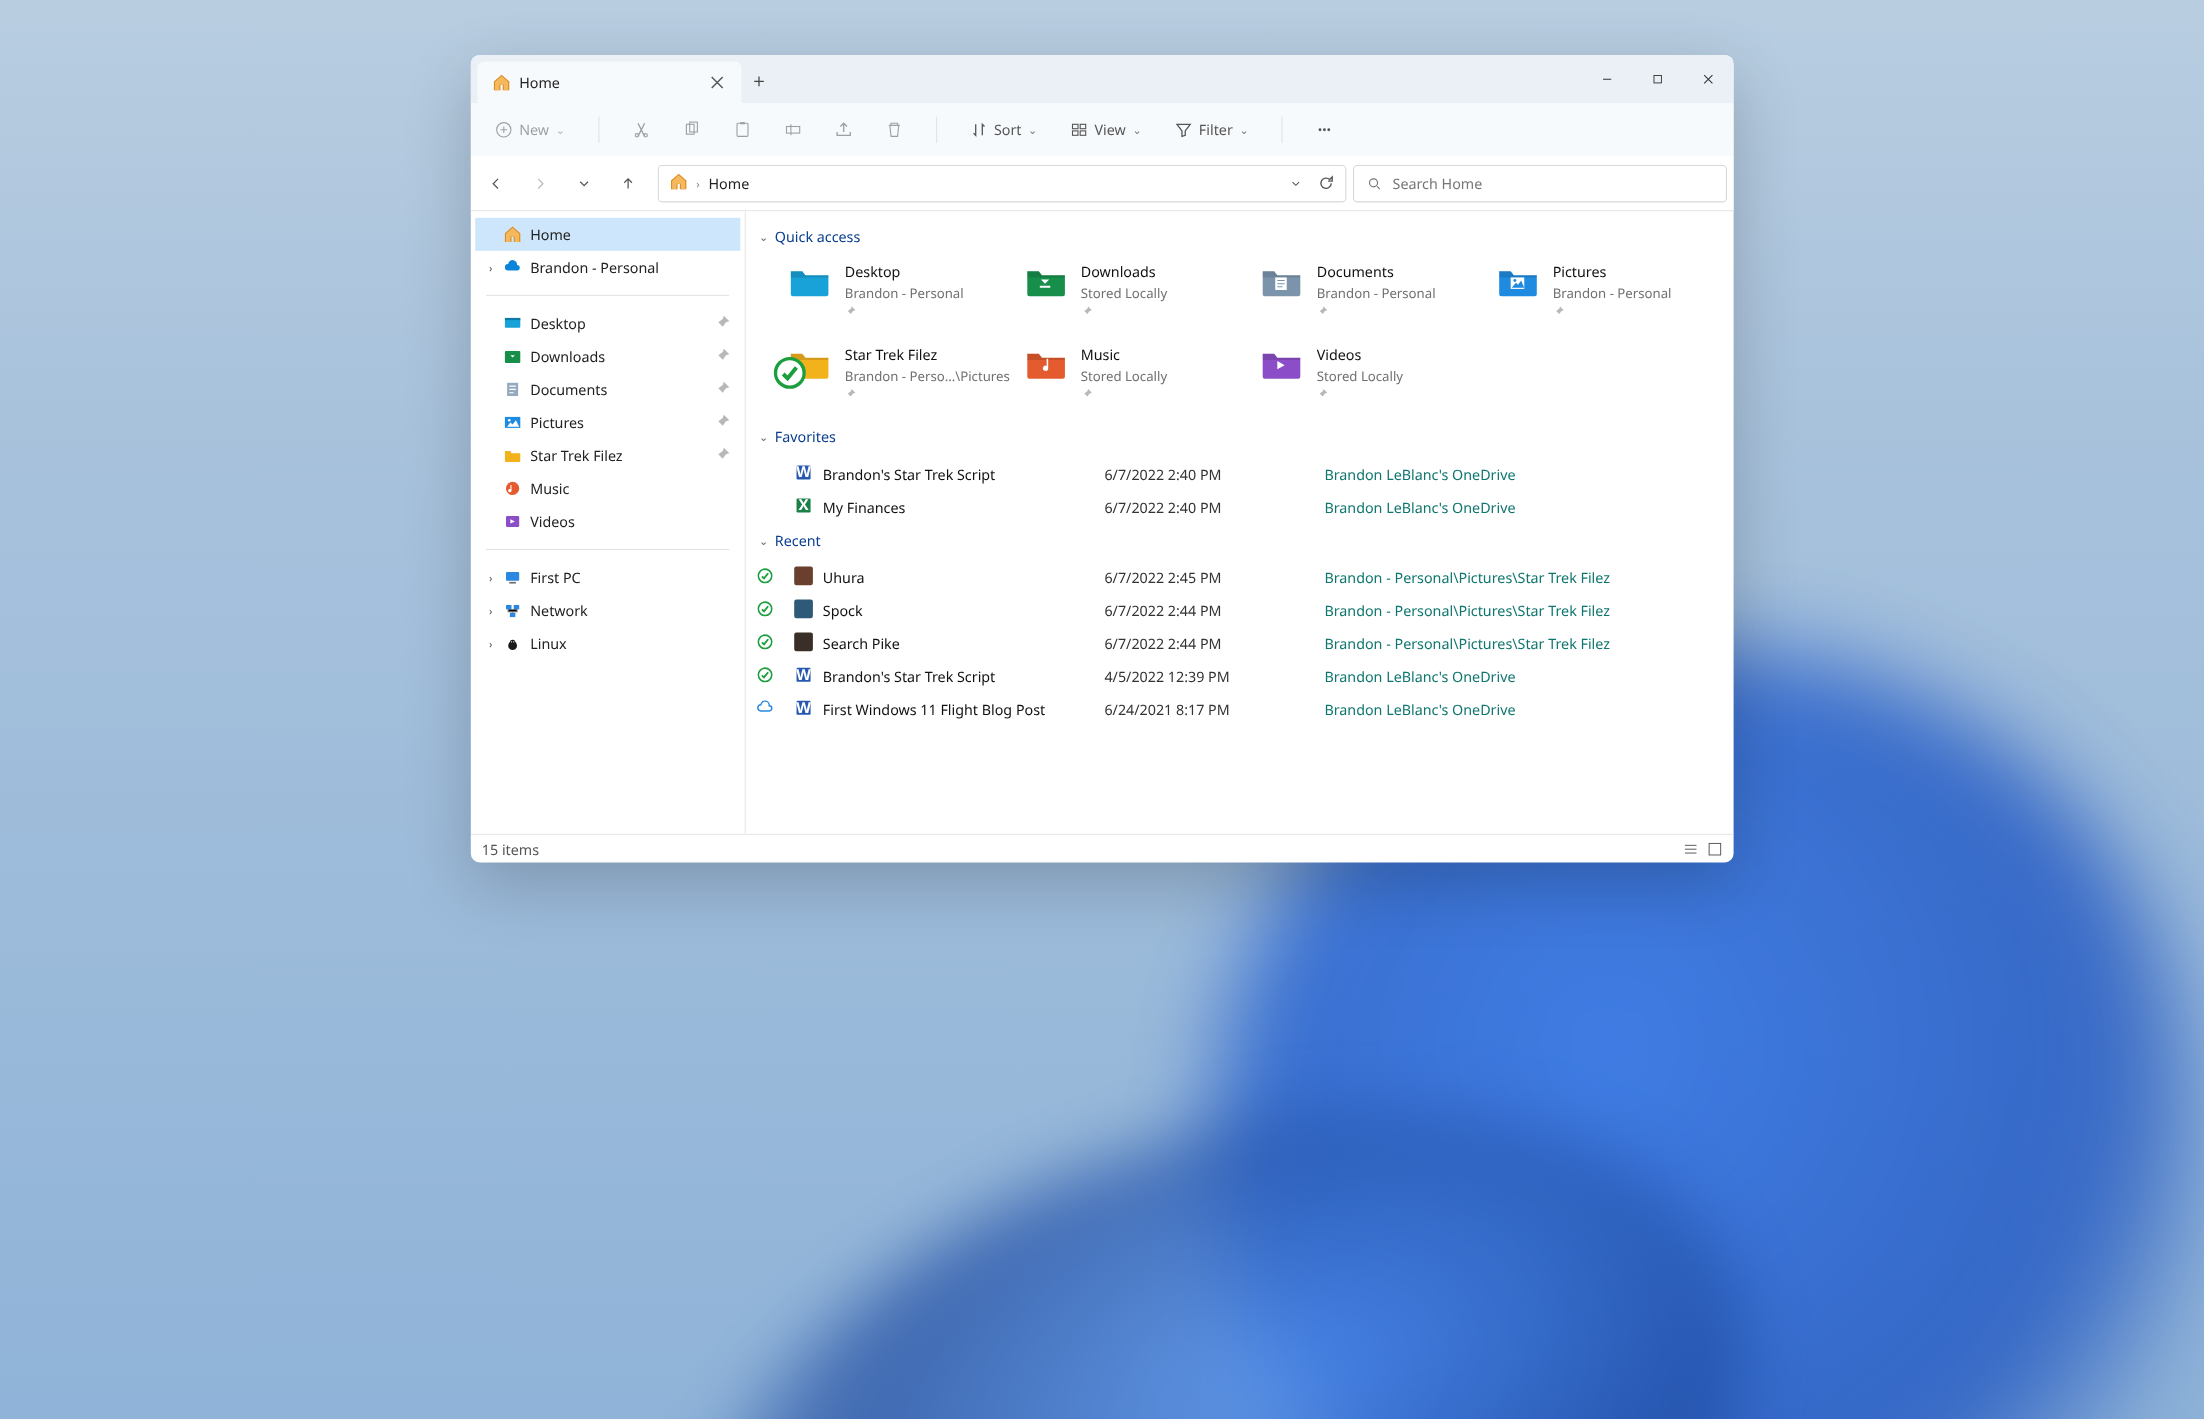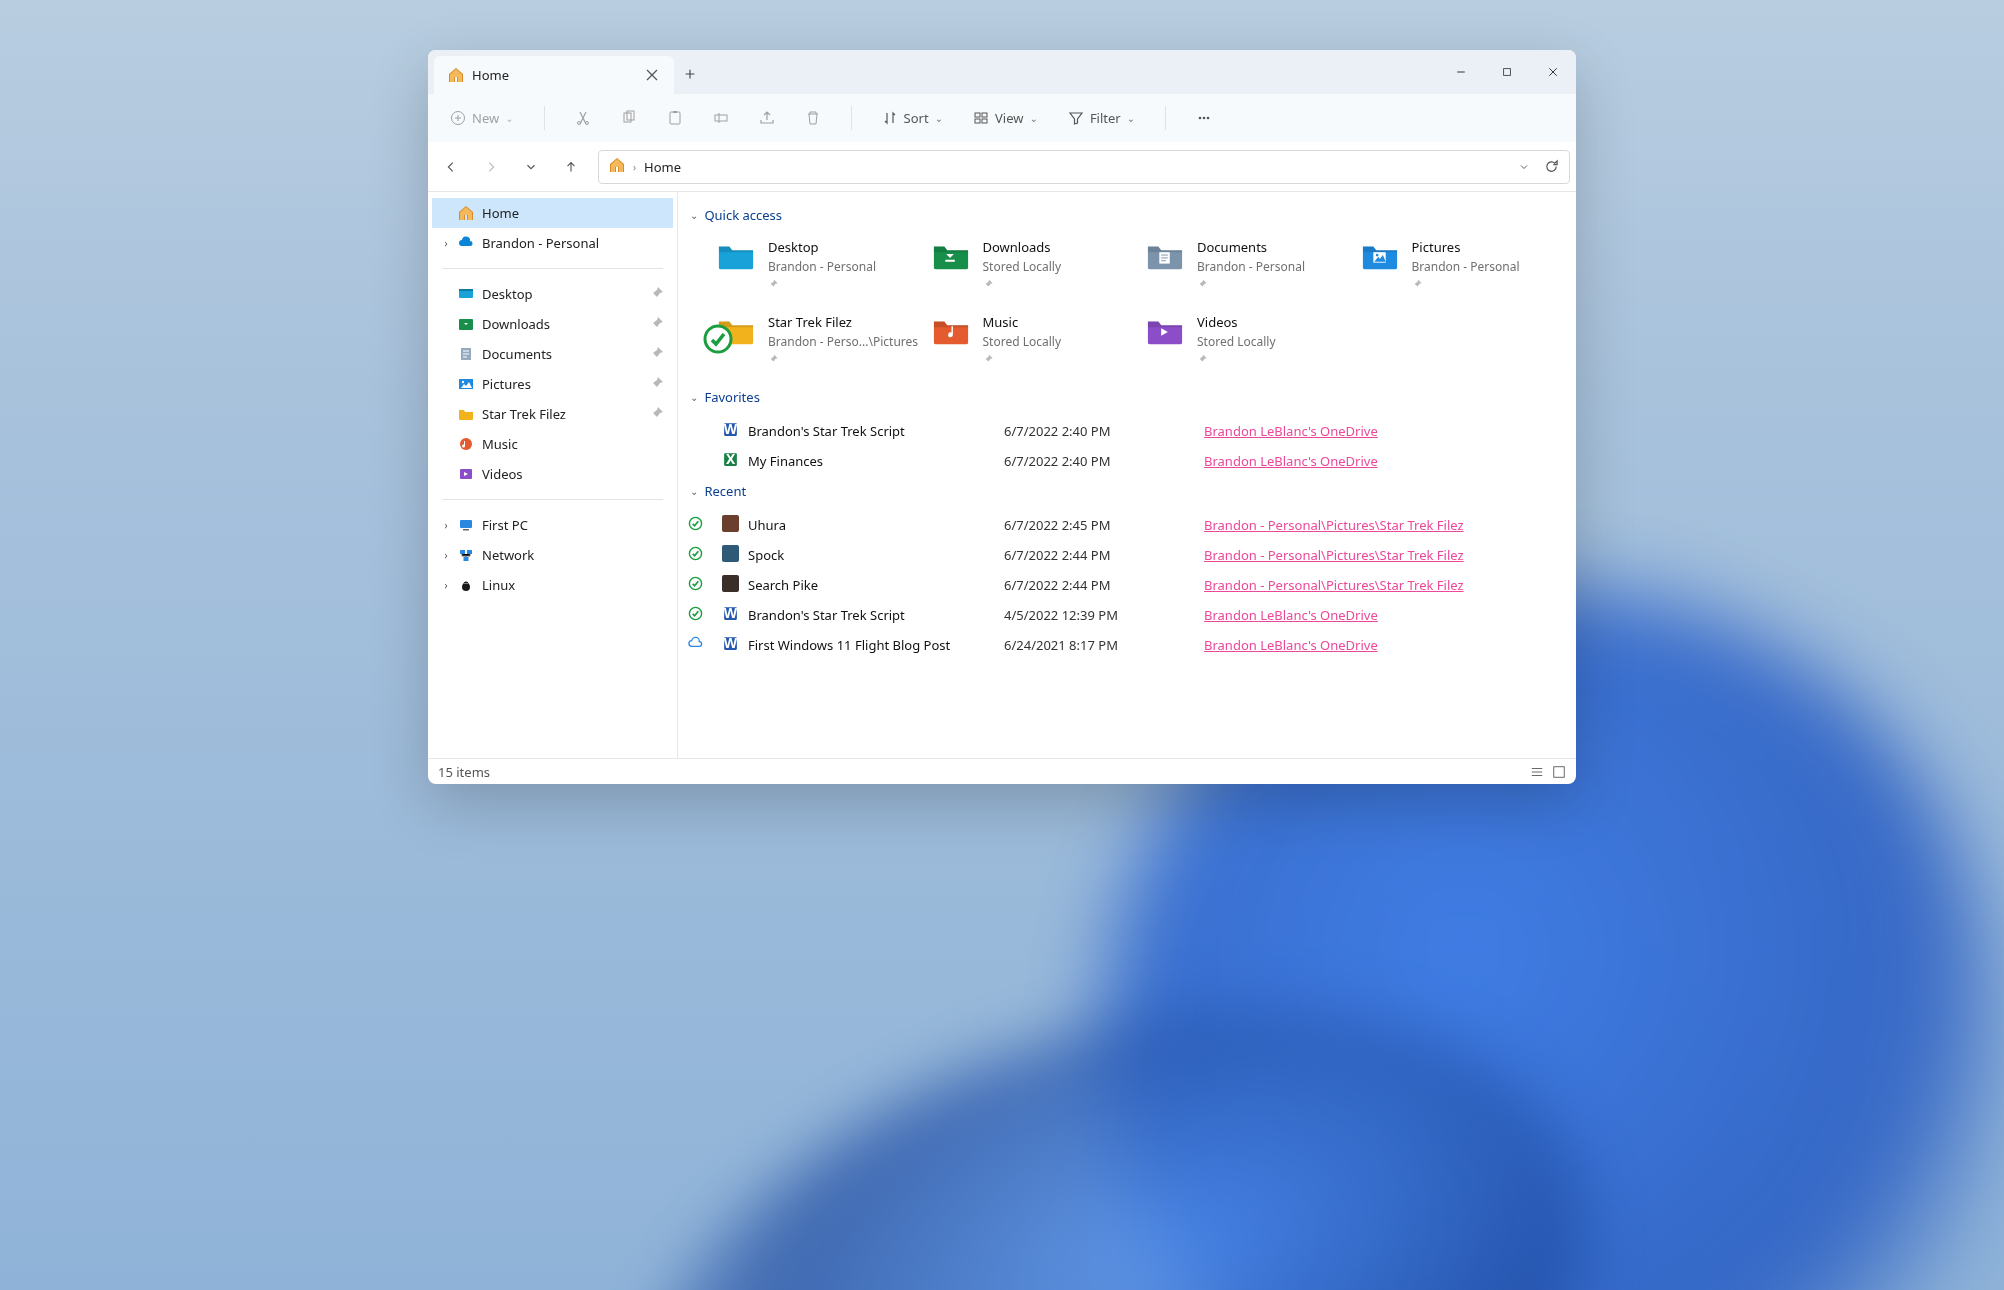--- a/index.html
+++ b/index.html
@@ -66,21 +66,21 @@
   .qa-item .meta{padding-top:0;}
   .qa-item .name{color:#111;margin-bottom:2px;}
   .qa-item .loc{color:#707070;font-size:12px;}
   .qa-pin{color:#888;font-size:11px;margin-top:3px;}
   .status-badge{position:absolute;left:-17px;top:10px;width:14px;height:14px;}
   .file-row{display:grid;grid-template-columns:34px 22px 260px 200px 1fr;align-items:center;height:30px;margin-left:0;}
   .file-row .status svg{width:15px;height:15px;}
   .file-row .icon svg{width:17px;height:17px;}
   .file-row .name{color:#111;padding-left:4px;}
   .file-row .date{color:#333;}
-  .file-row .loc{color:#ec4899;text-decoration:underline;}
+  .file-row .loc{color:#0f766e;}
   .section-head.inner{margin-top:6px;}
   
   .statusbar{height:26px;border-top:1px solid #e7e7e7;display:flex;align-items:center;padding:0 10px;color:#555;justify-content:space-between;}
   .view-toggle{display:flex;gap:8px;align-items:center;}
   .view-toggle svg{width:14px;height:14px;}
   .thumb{width:17px;height:17px;border-radius:2px;display:inline-block;object-fit:cover;}
 </style>
 </head>
 <body>
 <div class="swirl"></div>
@@ -381,20 +381,26 @@
       <span class="addr-text">Home</span>
       <div class="addr-right">
         <svg width="12" height="12">
             <use href="#i-down"></use>
           </svg>
         <svg width="15" height="15">
             <use href="#i-refresh"></use>
           </svg>
       </div>
     </div>
+    <div class="searchbox">
+      <svg width="14" height="14">
+          <use href="#i-search"></use>
+        </svg>
+      <input placeholder="Search Home" style="">
+    </div>
   </div>
 
   <div class="body">
     <div class="sidebar" id="sidebar">
         <div class="side-item active">
           <svg>
             <use href="#i-home"></use>
           </svg>
           <span>Home</span>
         </div>

